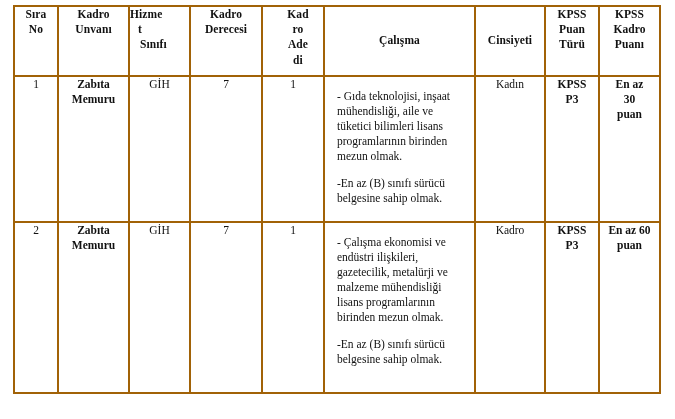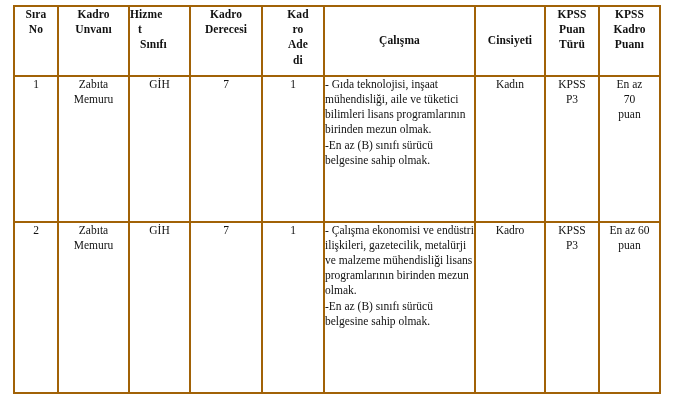--- a/index.html
+++ b/index.html
@@ -66,30 +66,30 @@
   td.center {
     text-align: center;
     vertical-align: top;
   }
   td.nitelik {
     text-align: left;
     padding: 8px 6px 6px 8px;
     line-height: 1.30;
   }
   td.nitelik p {
-    margin: 0;
+    margin: 12px;
   }
   td.nitelik p + p {
     margin-top: 1px;
   }
   .cellpad-r1 { padding-top: 42px; }
   .cellpad-r1-kpss { padding-top: 38px; }
   .cellpad-r2 { padding-top: 56px; }
   .cellpad-r2-kpss { padding-top: 48px; }
-  .lines span { display: block; }
+  .lines span { display: block; font-weight: bold; }
 </style>
 </head>
 <body>
 
 <div id="page">
 
   <table class="kadro-table">
     <colgroup>
       <col style="width:44px">
       <col style="width:71px">
@@ -166,21 +166,21 @@
         <td class="center cellpad-r1">Kadın</td>
         <td class="center cellpad-r1-kpss">
           <span class="lines">
             <span>KPSS</span>
             <span>P3</span>
           </span>
         </td>
         <td class="center cellpad-r1-kpss">
           <span class="lines">
             <span>En az</span>
-            <span>70</span>
+            <span>30</span>
             <span>puan</span>
           </span>
         </td>
       </tr>
 
       <tr style="height:171px;">
         <td class="center cellpad-r2">2</td>
         <td class="center cellpad-r2">
           <span class="lines">
             <span>Zabıta</span>

